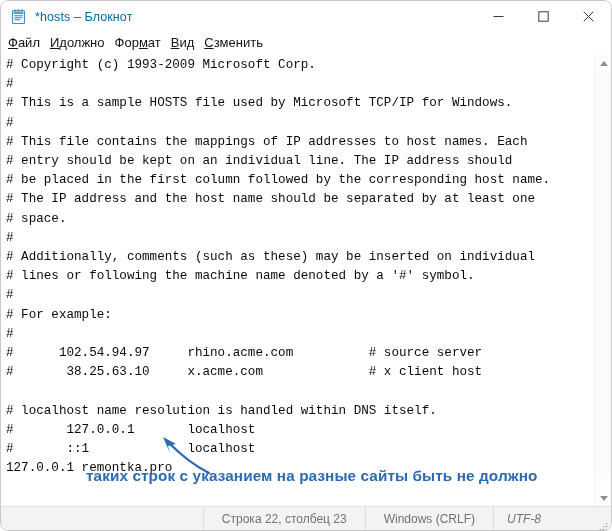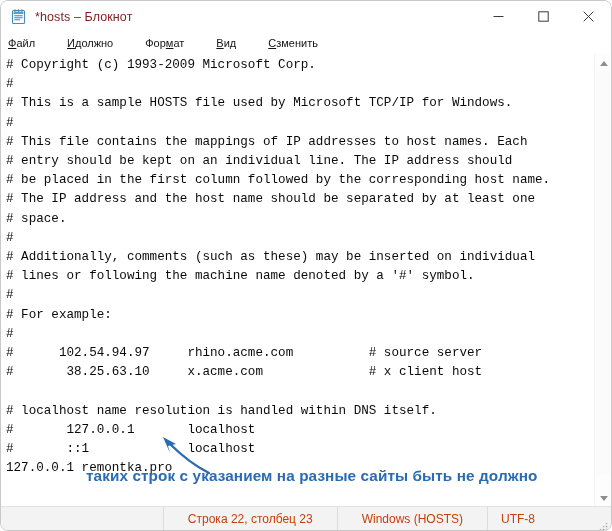--- a/index.html
+++ b/index.html
@@ -45,21 +45,21 @@
   .app-icon {
     width: 17px;
     height: 17px;
     position: relative;
     flex: 0 0 auto;
     margin-right: 8px;
   }
   .app-icon svg { display: block; }
   .title-text {
     font-size: 12.5px;
-    color: #7f1d1d;
+    color: #0369a1;
     white-space: nowrap;
     letter-spacing: 0.1px;
   }
   .win-buttons {
     display: flex;
     align-items: stretch;
     height: 31px;
     flex: 0 0 auto;
   }
   .win-btn {
@@ -75,23 +75,23 @@
   
   .menubar {
     height: 21px;
     background: #ffffff;
     display: flex;
     align-items: center;
     padding-left: 7px;
     box-sizing: border-box;
   }
   .menu-item {
-    font-size: 11px;
+    font-size: 13px;
     color: #141414;
-    margin-right: 32px;
+    margin-right: 10px;
     white-space: nowrap;
     line-height: 14px;
   }
   .menu-item .ak {
     text-decoration: underline;
     text-underline-offset: 1px;
   }
 
   
   .editor-wrap {
@@ -189,27 +189,27 @@
     border-top: 1px solid #e2e2e2;
     display: flex;
     justify-content: flex-end;
     align-items: stretch;
     box-sizing: border-box;
   }
   .status-cell {
     display: flex;
     align-items: center;
     font-size: 12px;
-    color: #c2410c;
-    padding: 0 24px;
+    color: #737373;
+    padding: 0 18px;
     border-left: 1px solid #dcdcdc;
     white-space: nowrap;
   }
   .status-cell.first { border-left: 1px solid #dcdcdc; }
-  .status-cell.encoding { width: 86px; padding-left: 13px; }
+  .status-cell.encoding { width: 86px; padding-left: 13px; font-style: italic; }
   .grip {
     position: absolute;
     right: 3px;
     bottom: 3px;
     width: 10px;
     height: 10px;
   }
 </style>
 </head>
 <body>
@@ -300,21 +300,21 @@
   <div class="anno-text">таких строк с указанием на разные сайты быть не должно</div>
   <div class="anno-arrow">
     <svg width="80" height="45" viewBox="0 0 80 45">
       <path d="M58 40 C 46 34, 30 22, 18 10" fill="none" stroke="#2a6cb3" stroke-width="2.4" stroke-linecap="round"></path>
       <path d="M12 4 L 25 11 L 17 13 L 19 20 Z" fill="#2a6cb3"></path>
     </svg>
   </div>
 
   <div class="statusbar">
     <div class="status-cell first">Строка 22, столбец 23</div>
-    <div class="status-cell">Windows (HOSTS)</div>
+    <div class="status-cell">Windows (CRLF)</div>
     <div class="status-cell encoding">UTF-8</div>
     <span class="grip">
       <svg width="10" height="10" viewBox="0 0 10 10">
         <circle cx="8.5" cy="8.5" r="0.85" fill="#9a9a9a"></circle>
         <circle cx="5.5" cy="8.5" r="0.85" fill="#9a9a9a"></circle>
         <circle cx="8.5" cy="5.5" r="0.85" fill="#9a9a9a"></circle>
         <circle cx="2.5" cy="8.5" r="0.85" fill="#b5b5b5"></circle>
         <circle cx="8.5" cy="2.5" r="0.85" fill="#b5b5b5"></circle>
         <circle cx="5.5" cy="5.5" r="0.85" fill="#b5b5b5"></circle>
       </svg>

